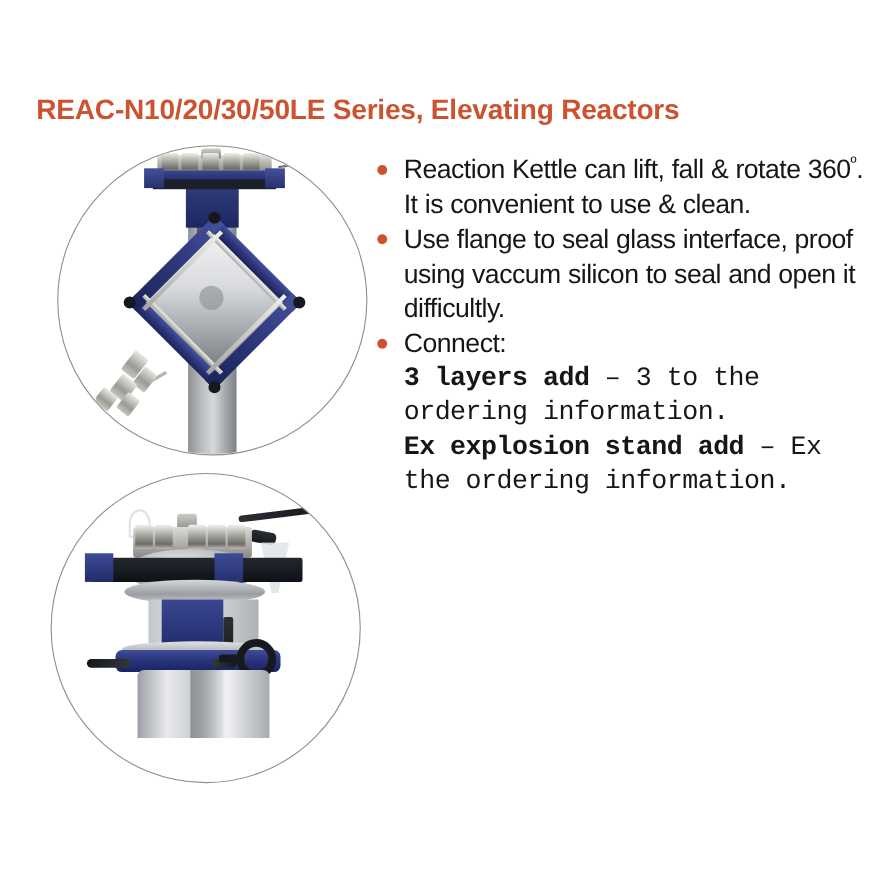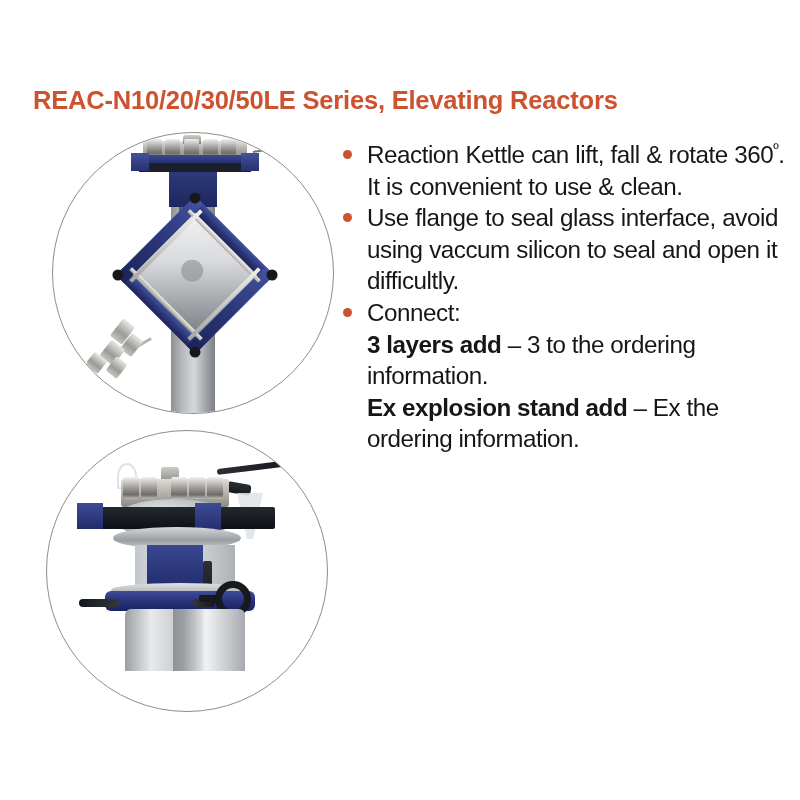--- a/index.html
+++ b/index.html
@@ -418,21 +418,21 @@
     letter-spacing: -0.45px;
     word-spacing: 0.3px;
   }
   .sub-line {
     display: block;
     padding-left: 27px;
     font-size: 24.2px;
     line-height: 31.6px;
     color: #161616;
     letter-spacing: -0.45px;
-    font-family: Liberation Sans, sans-serif;
+    font-family: Liberation Mono, monospace;
   }
   .sub-line b {
     font-weight: bold;
   }
   .deg {
     font-size: 0.62em;
     vertical-align: super;
     line-height: 0;
   }
 </style>
@@ -532,21 +532,21 @@
 
   <div class="text-col">
 
     <div class="bullet-row">
       <span class="bullet-dot"></span>
       <span class="bullet-text" id="b1">Reaction Kettle can lift, fall &amp; rotate 360<span class="deg">º</span>. It is convenient to use &amp; clean.</span>
     </div>
 
     <div class="bullet-row">
       <span class="bullet-dot"></span>
-      <span class="bullet-text">Use flange to seal glass interface, avoid using vaccum silicon to seal and open it difficultly.</span>
+      <span class="bullet-text">Use flange to seal glass interface, proof using vaccum silicon to seal and open it difficultly.</span>
     </div>
 
 
     <div class="bullet-row">
       <span class="bullet-dot"></span>
       <span class="bullet-text">Connect:</span>
     </div>
 
     <div class="sub-line">
       <b>3 layers add</b><span> – 3 to the ordering information.</span>

